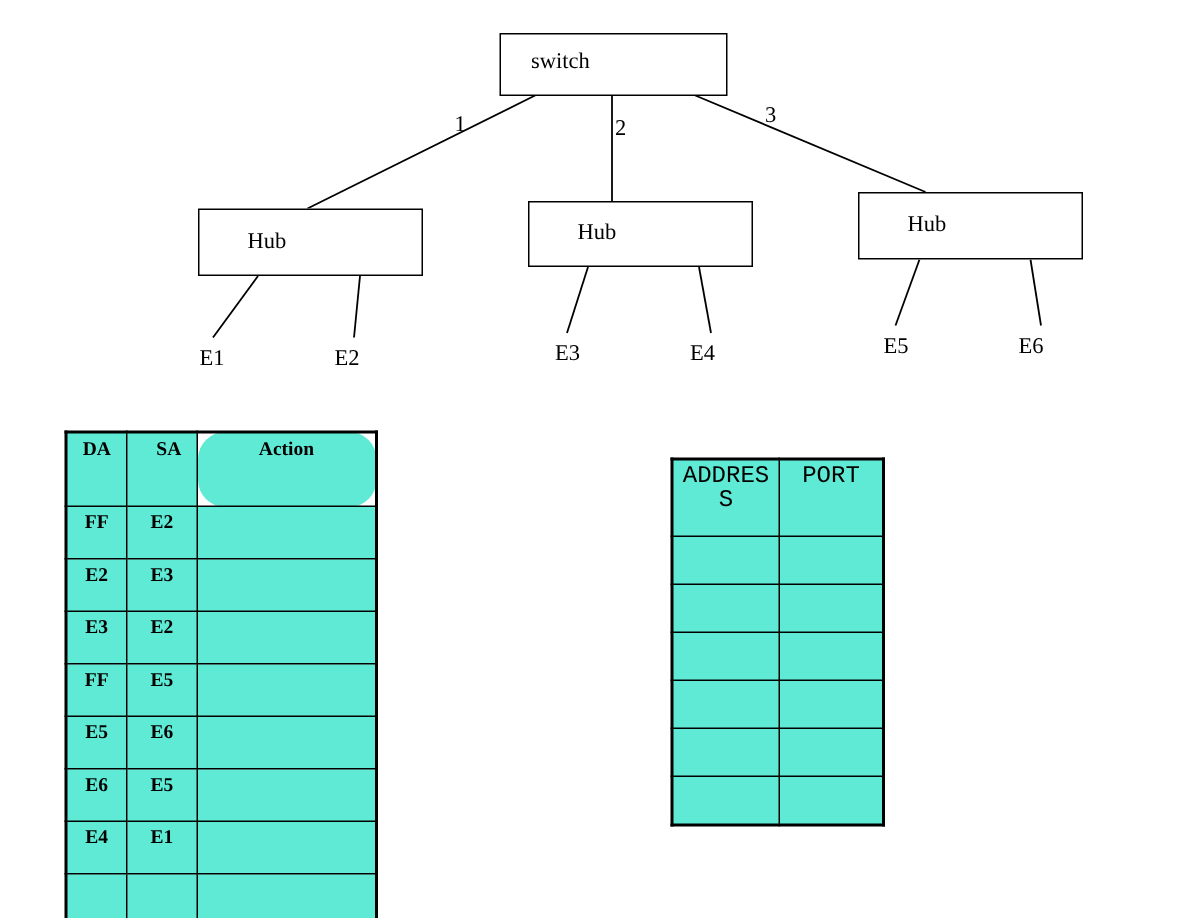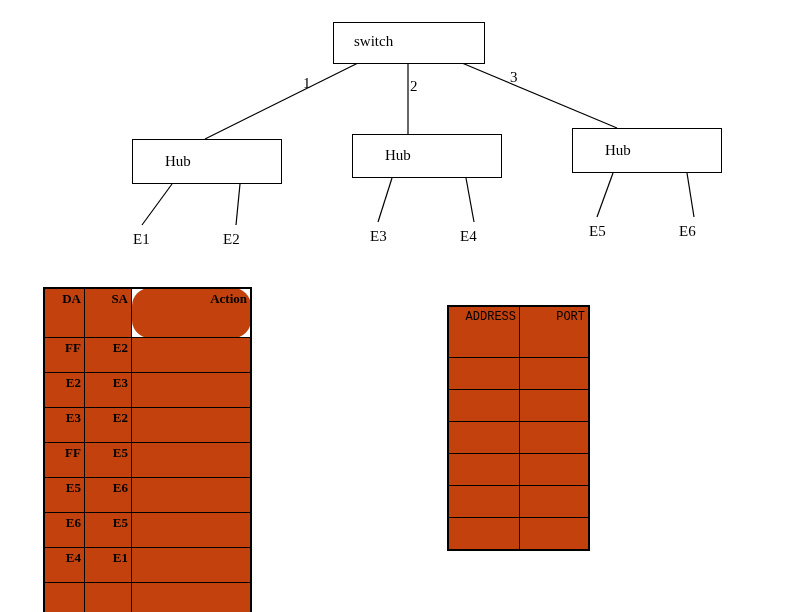--- a/index.html
+++ b/index.html
@@ -55,22 +55,22 @@
   .grid-table {
     position: absolute;
     border-collapse: collapse;
     background: #ffffff;
     table-layout: fixed;
   }
   .grid-table td, .grid-table th {
     border: 1px solid #000000;
     padding: 2px 3px;
     vertical-align: top;
-    text-align: right;
-    background: #c2410c;
+    text-align: center;
+    background: #5eead4;
   }
 
   
   #filter-table {
     left: 43px;
     top: 287px;
     width: 178px;
     border: 2px solid #000000;
   }
   #filter-table th, #filter-table td {
@@ -93,21 +93,21 @@
 
   
   #address-table {
     left: 447px;
     top: 305px;
     width: 128px;
     border: 2px solid #000000;
   }
   #address-table th, #address-table td {
     font-family: "Liberation Mono", monospace;
-    font-size: 12px;
+    font-size: 16px;
     line-height: 16px;
     color: #000000;
     letter-spacing: 0px;
   }
   #address-table th {
     font-weight: normal;
     height: 46px;
   }
   #address-table td {
     height: 27px;

